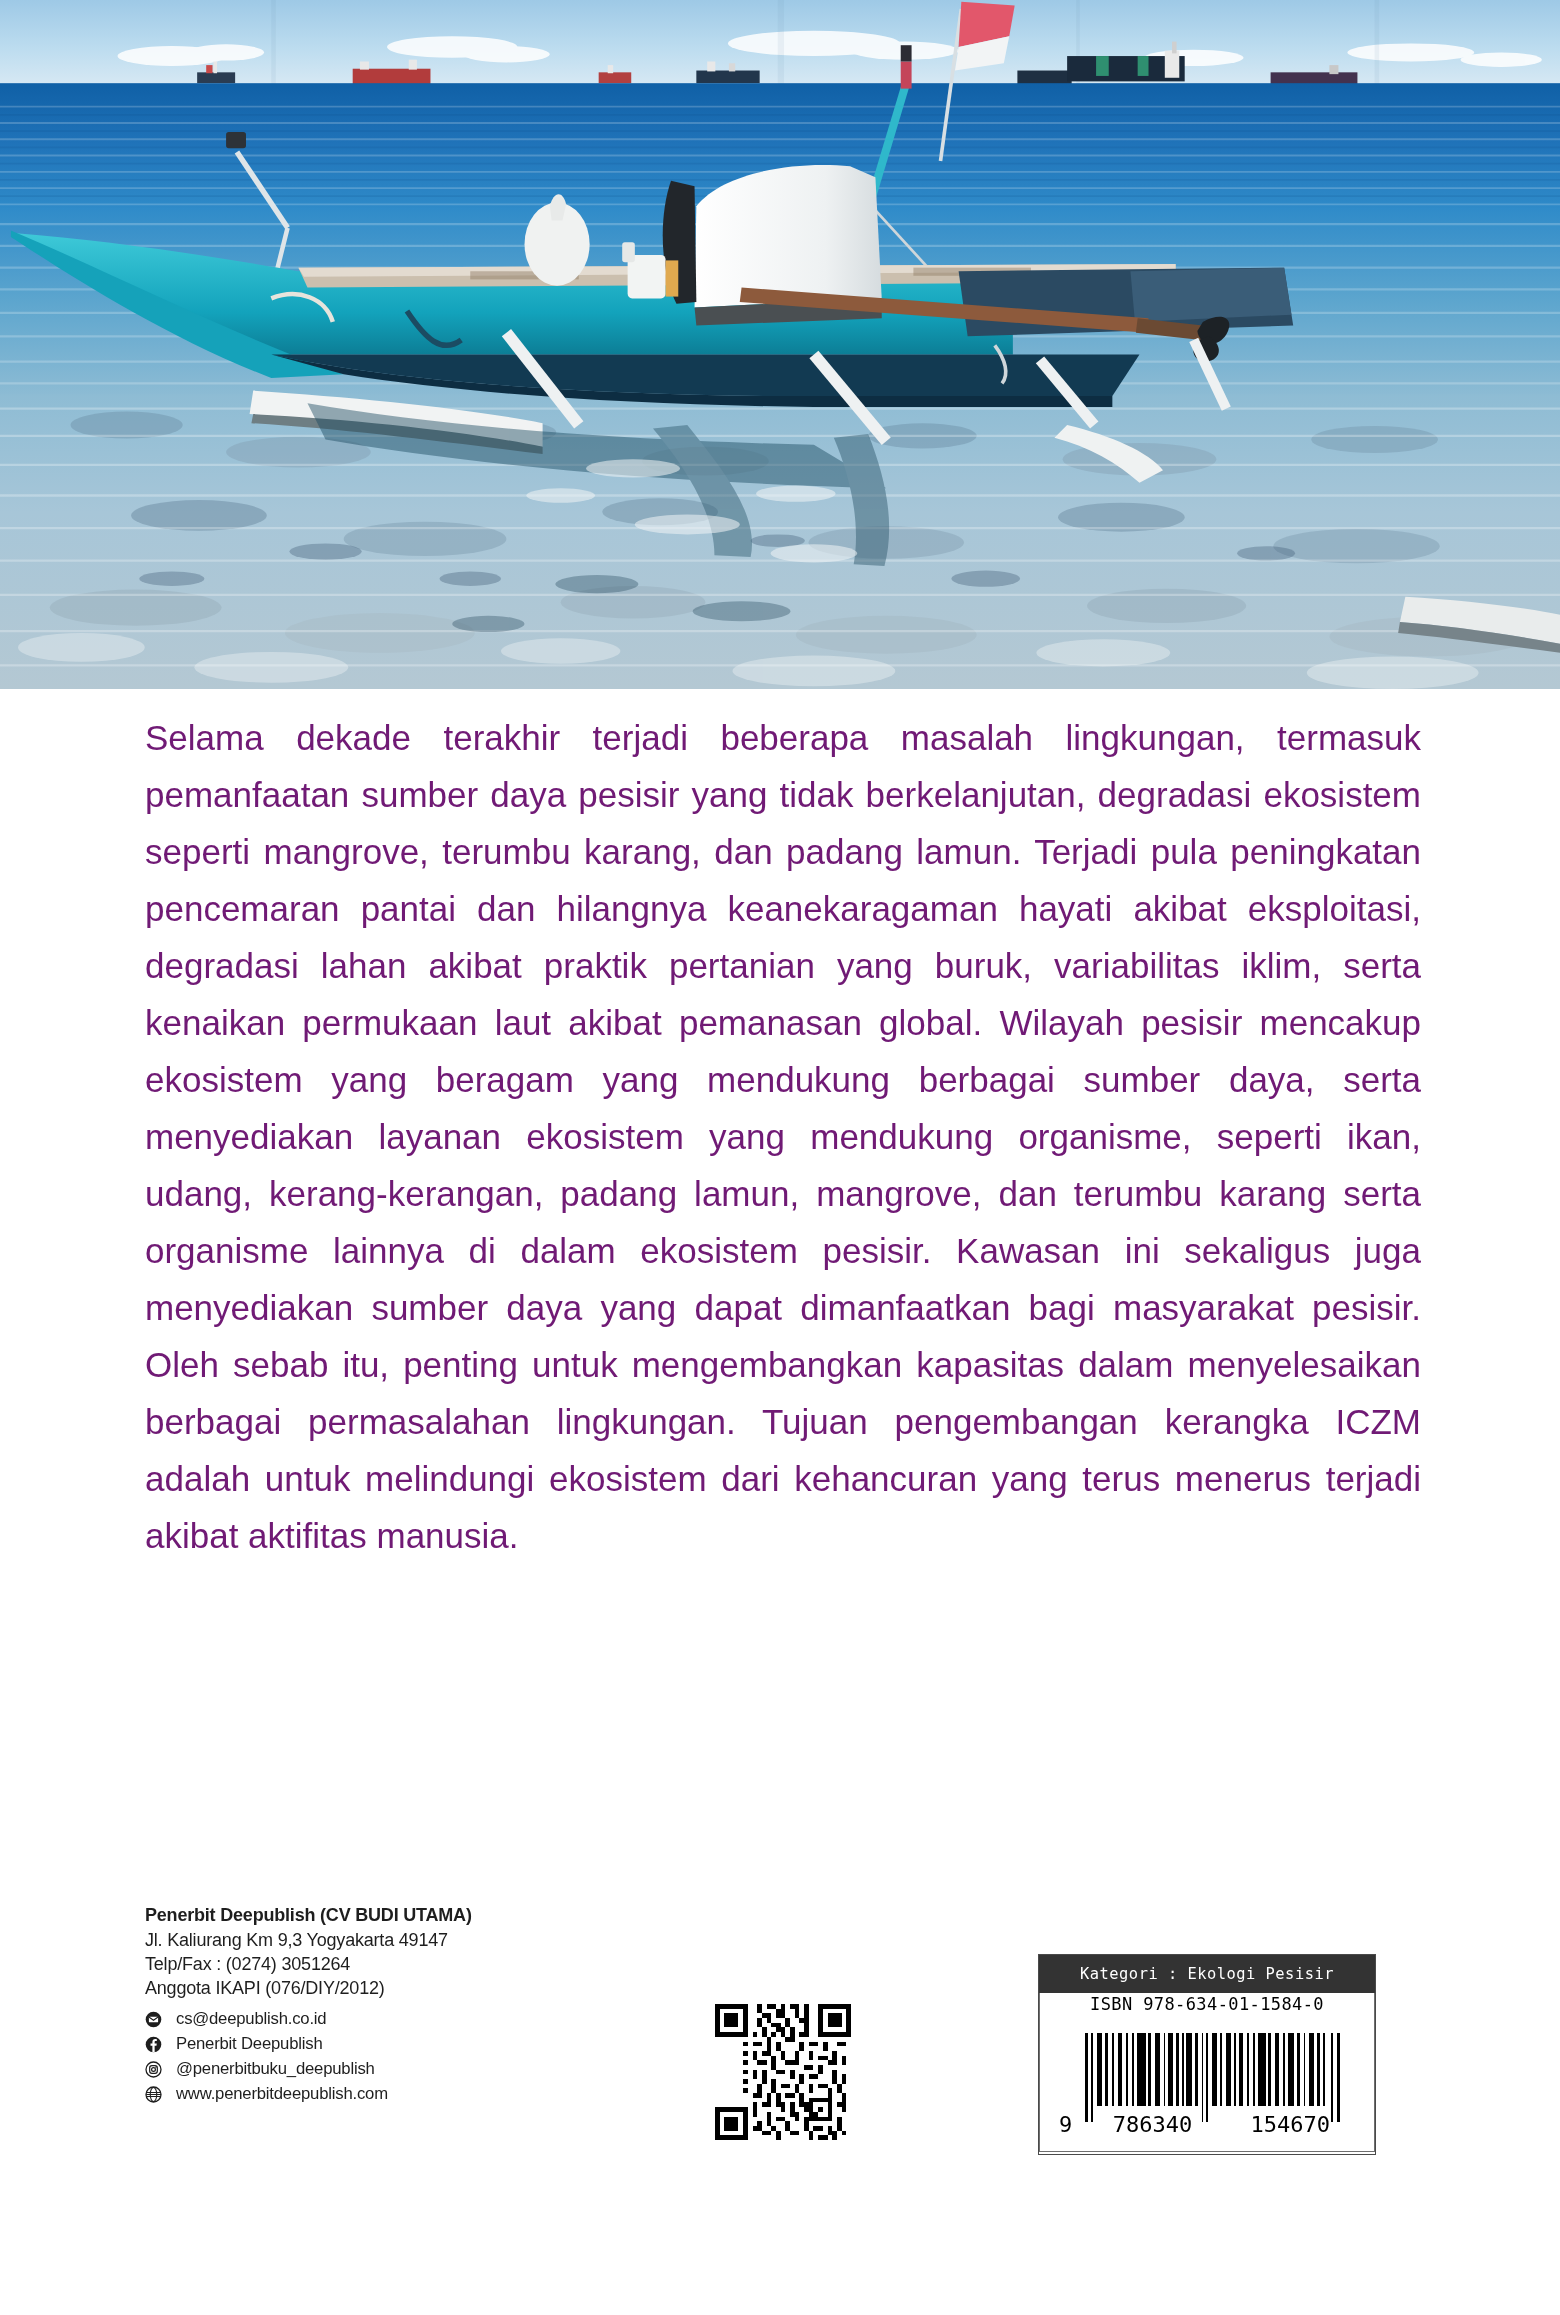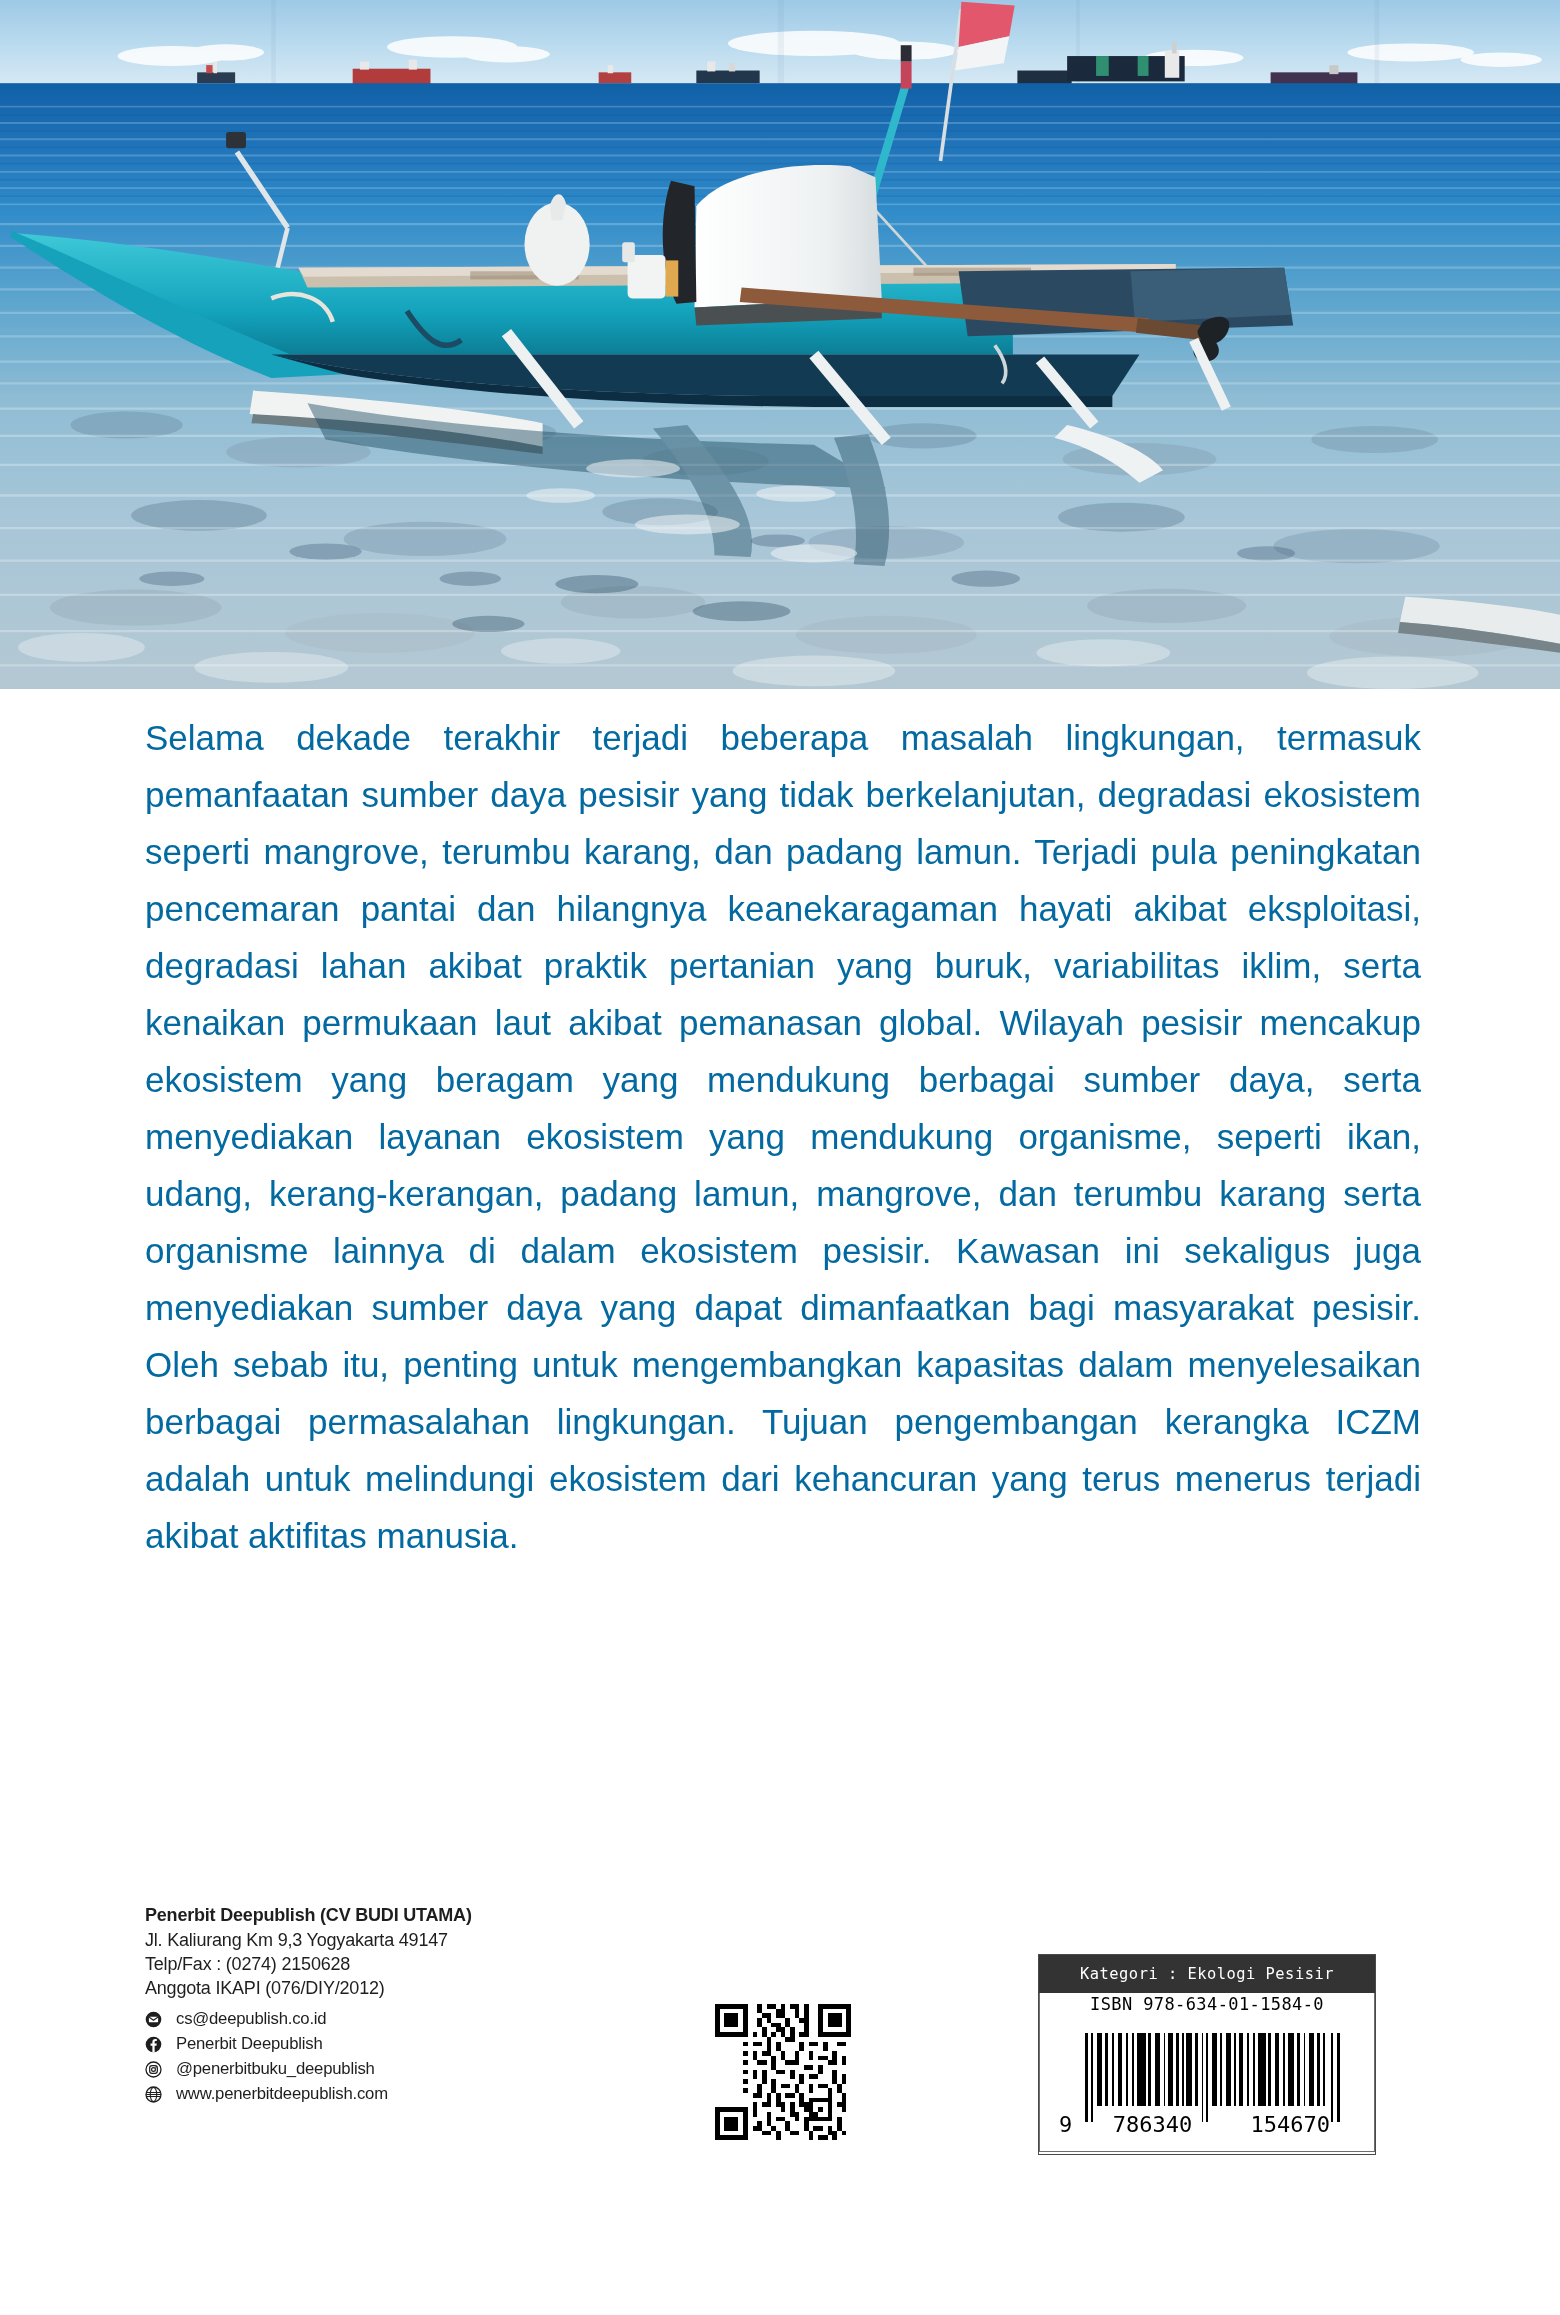--- a/index.html
+++ b/index.html
@@ -10,21 +10,21 @@
           overflow:hidden; }
 
   
   .photo { position:absolute; left:0; top:0; width:1560px; height:689px;
            overflow:hidden; }
   .photo svg { display:block; width:1560px; height:689px; }
 
   
   .blurb { position:absolute; left:145px; top:709px; width:1276px;
            font-family:"Liberation Sans Narrow","Liberation Sans",sans-serif;
-           font-size:35px; line-height:57px; color:#0369a1;
+           font-size:35px; line-height:57px; color:#701a75;
            text-align:justify; text-justify:inter-word;
            -webkit-hyphens:none; hyphens:none; }
 
   
   .pub { position:absolute; left:145px; top:1904px; width:507px;
          color:#1e1e1e; }
   .pub .name { font-size:18px; font-weight:bold; letter-spacing:-0.2px;
                line-height:23.5px; }
   .pub .addr { font-size:18px; line-height:24.4px; letter-spacing:-0.2px; }
   .pub .socials { margin-top:6.3px; }
@@ -307,21 +307,21 @@
         <ellipse cx="540" cy="690" rx="40" ry="9"></ellipse>
       </g>
     </svg>
   </div>
 
   <p class="blurb">Selama dekade terakhir terjadi beberapa masalah lingkungan, termasuk pemanfaatan sumber daya pesisir yang tidak berkelanjutan, degradasi ekosistem seperti mangrove, terumbu karang, dan padang lamun. Terjadi pula peningkatan pencemaran pantai dan hilangnya keanekaragaman hayati akibat eksploitasi, degradasi lahan akibat praktik pertanian yang buruk, variabilitas iklim, serta kenaikan permukaan laut akibat pemanasan global. Wilayah pesisir mencakup ekosistem yang beragam yang mendukung berbagai sumber daya, serta menyediakan layanan ekosistem yang mendukung organisme, seperti ikan, udang, kerang-kerangan, padang lamun, mangrove, dan terumbu karang serta organisme lainnya di dalam ekosistem pesisir. Kawasan ini sekaligus juga menyediakan sumber daya yang dapat dimanfaatkan bagi masyarakat pesisir. Oleh sebab itu, penting untuk mengembangkan kapasitas dalam menyelesaikan berbagai permasalahan lingkungan. Tujuan pengembangan kerangka ICZM adalah untuk melindungi ekosistem dari kehancuran yang terus menerus terjadi akibat aktifitas manusia.</p>
 
   <div class="pub">
     <div class="name">Penerbit Deepublish (CV BUDI UTAMA)</div>
     <div class="addr">Jl. Kaliurang Km 9,3 Yogyakarta 49147</div>
-    <div class="addr">Telp/Fax : (0274) 2150628</div>
+    <div class="addr">Telp/Fax : (0274) 3051264</div>
     <div class="addr">Anggota IKAPI (076/DIY/2012)</div>
 
     <div class="socials">
 
       <div class="srow">
         <svg class="ic" viewBox="0 0 24 24">
           <circle cx="12" cy="12" r="11" fill="#1e1e1e"></circle>
           <rect x="5.5" y="8" width="13" height="8" rx="1" fill="#fff"></rect>
           <path d="M5.5 8.6 L12 13 L18.5 8.6" stroke="#1e1e1e" stroke-width="1.6" fill="none"></path>
         </svg>

